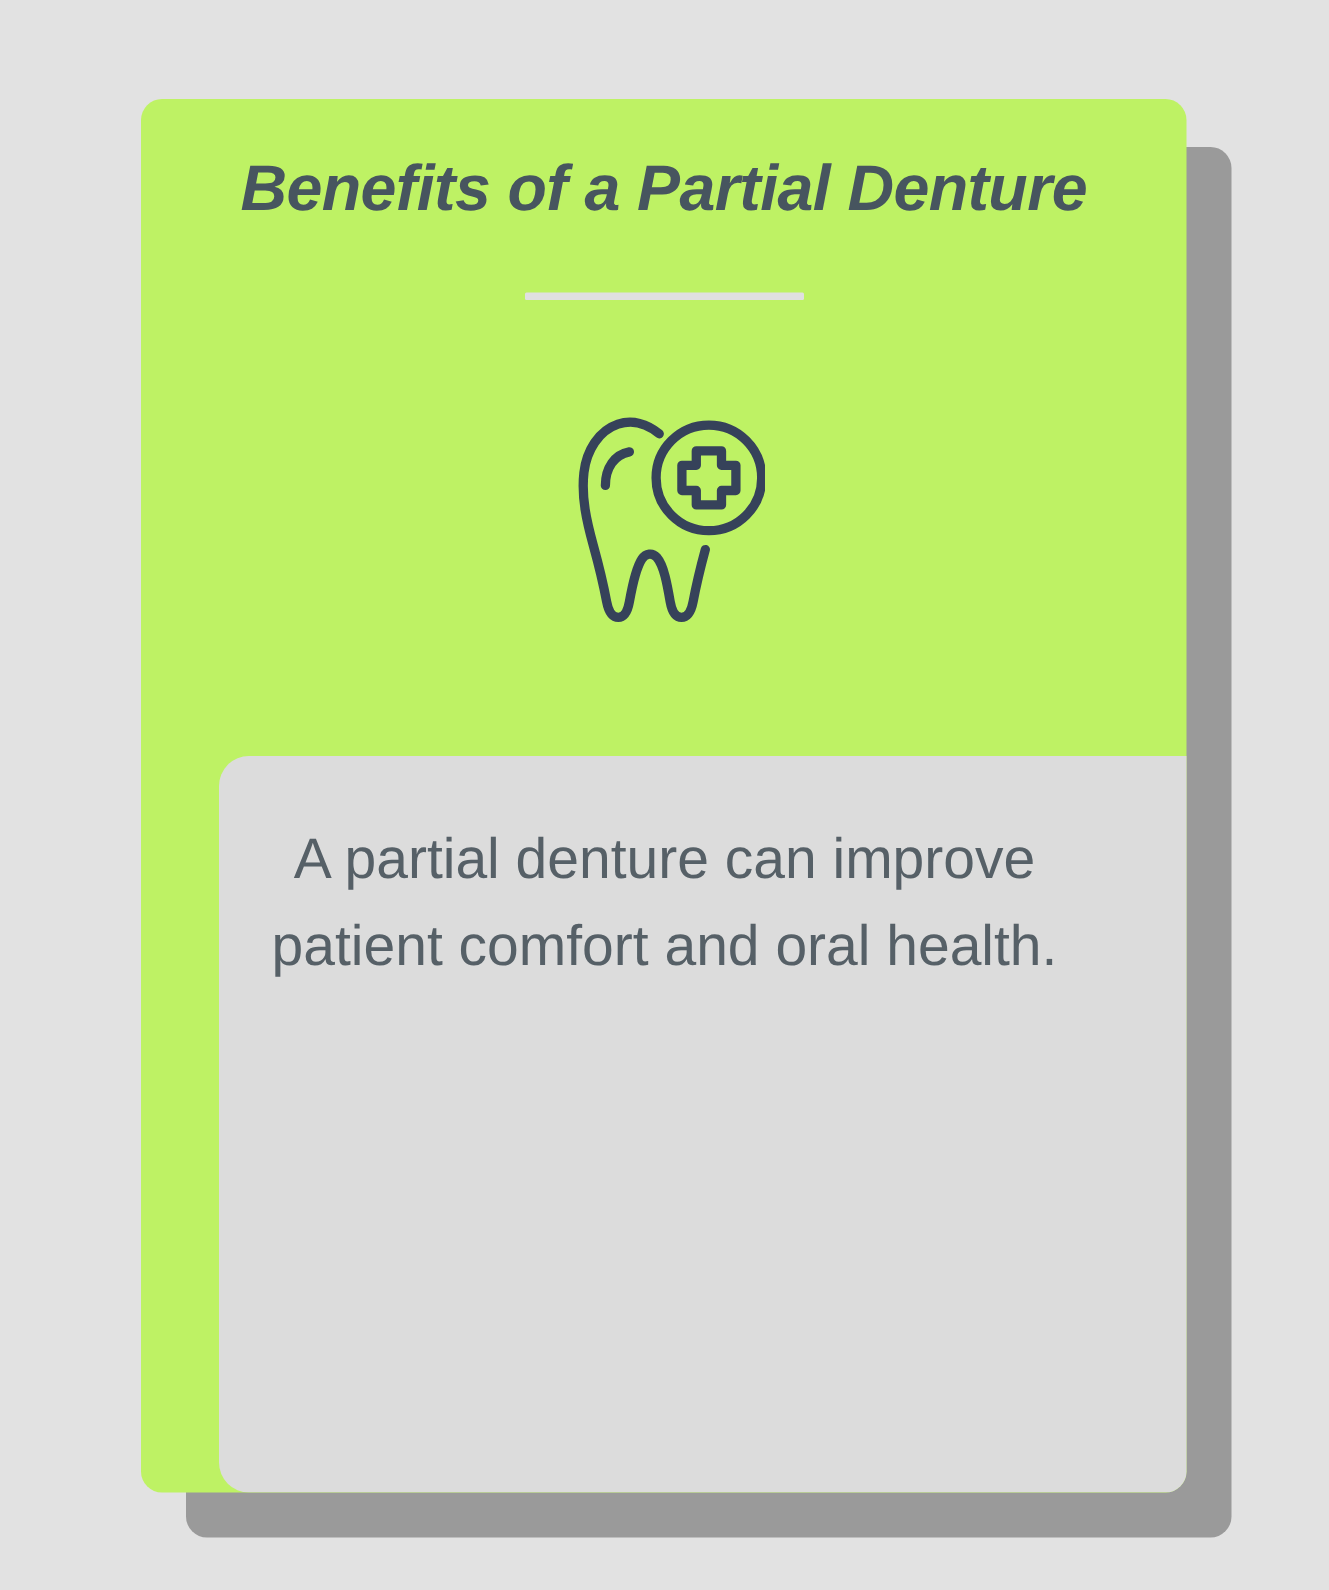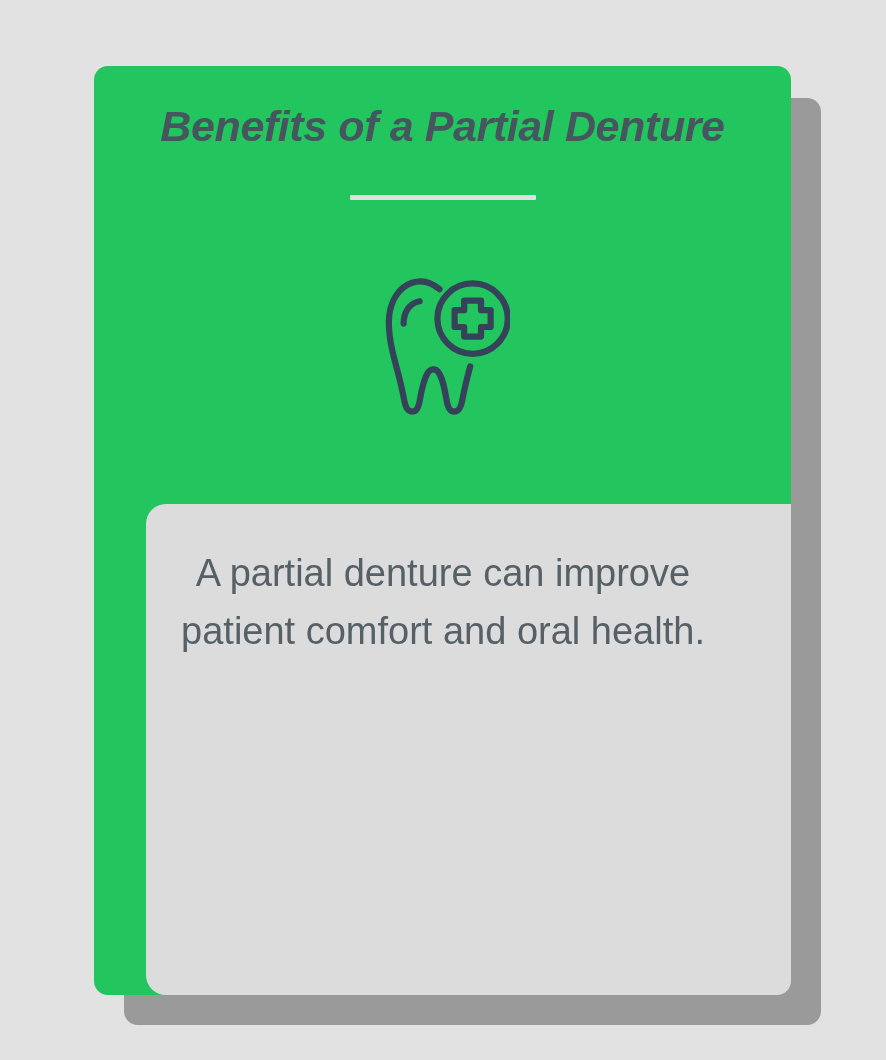--- a/index.html
+++ b/index.html
@@ -33,21 +33,21 @@
     z-index: 1;
   }
 
   
   .card {
     position: absolute;
     left: 94px;
     top: 66px;
     width: 697px;
     height: 929px;
-    background: #22c55e;
+    background: #bef264;
     border-radius: 14px;
     z-index: 2;
     overflow: hidden;
   }
 
   .card-inner {
     position: absolute;
     left: 0;
     top: 0;
     width: 697px;

